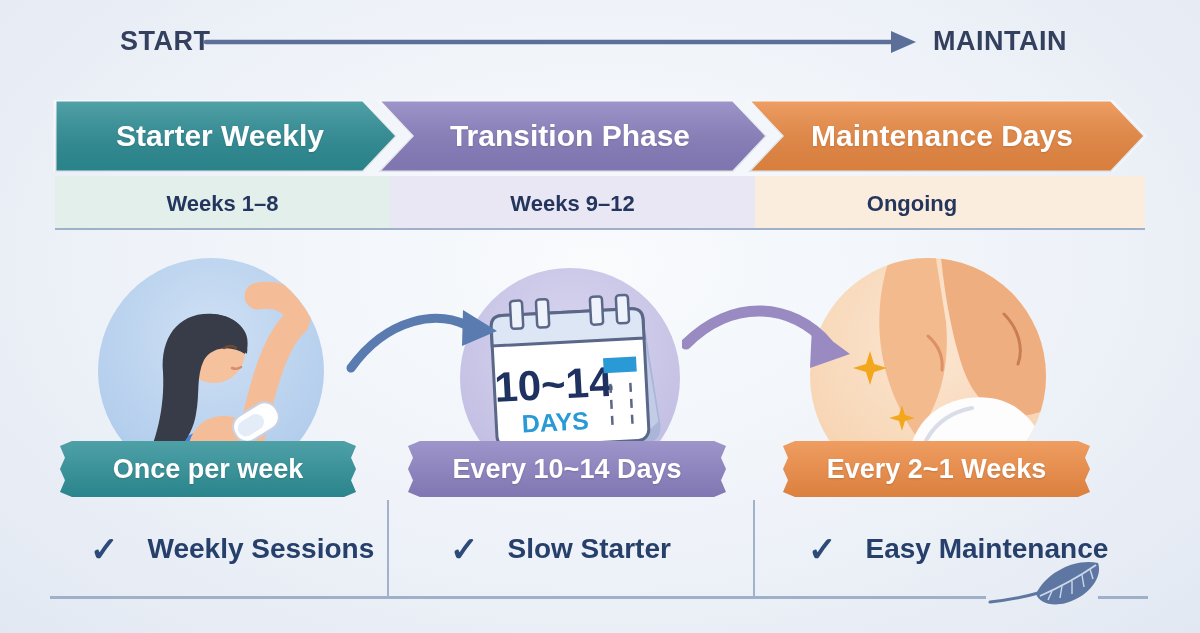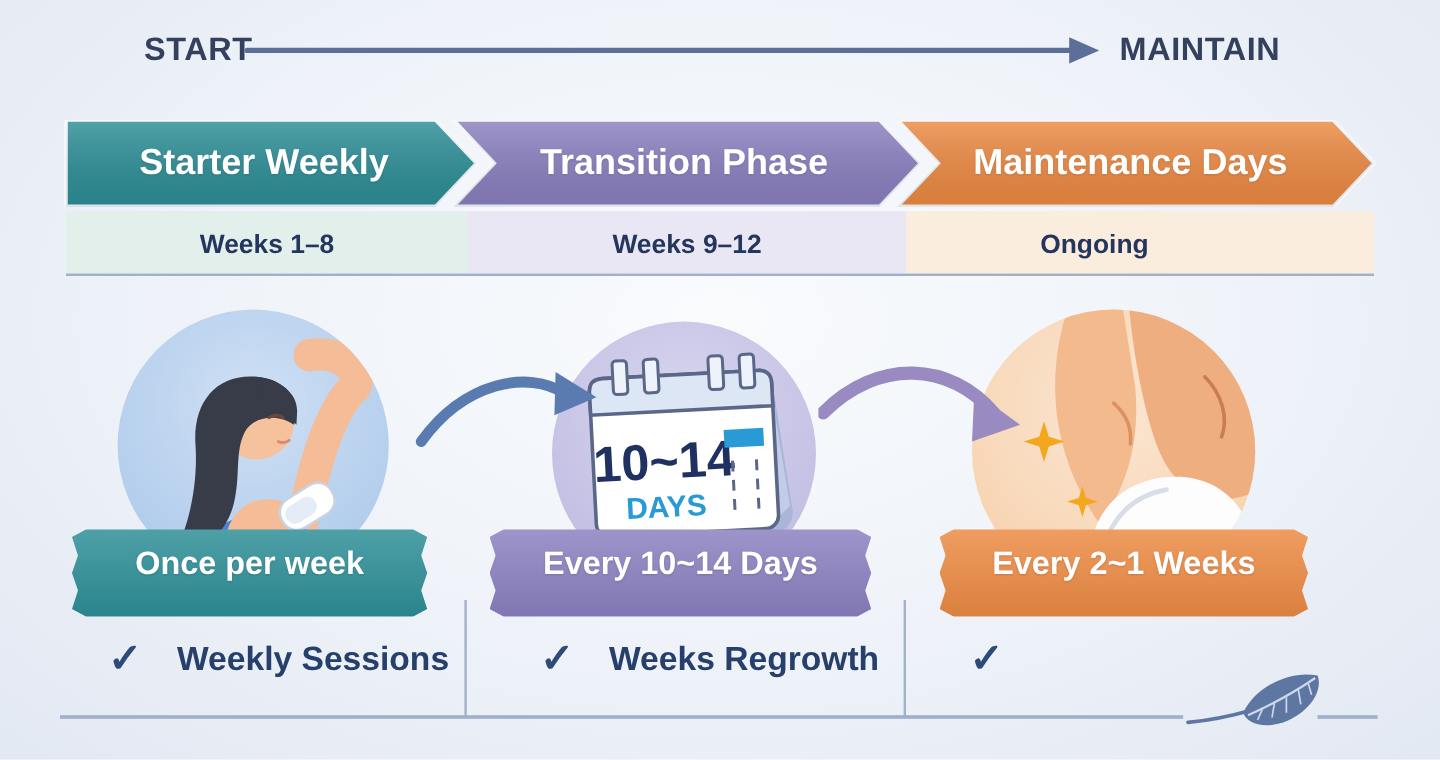--- a/index.html
+++ b/index.html
@@ -15,21 +15,21 @@
   
   .phase-label{font-size:30px;font-weight:800;color:#ffffff;text-align:center;line-height:72px;
     text-shadow:0 1px 2px rgba(0,0,0,.12);white-space:nowrap;}
   .chev-sheen{pointer-events:none;}
   
   .tint-band{top:176px;height:53px;}
   .duration-label{top:179px;height:50px;line-height:50px;font-size:22px;font-weight:800;
     color:#24365e;text-align:center;}
   .rule{background:#9fb0ca;}
   
-  .ribbon{height:73px;line-height:56px;text-align:center;color:#fff;font-size:27px;font-weight:800;
+  .ribbon{height:56px;line-height:56px;text-align:center;color:#fff;font-size:27px;font-weight:800;
     text-shadow:0 1px 2px rgba(0,0,0,.15);
     clip-path:polygon(12px 0,calc(100% - 12px) 0,100% 9%,calc(100% - 5px) 30%,100% 50%,calc(100% - 5px) 70%,100% 91%,calc(100% - 12px) 100%,12px 100%,0 91%,5px 70%,0 50%,5px 30%,0 9%);
     background-image:linear-gradient(180deg, rgba(255,255,255,.16), rgba(0,0,0,.07));
   }
   
   .benefit{display:flex;align-items:center;gap:13px;height:42px;}
   .benefit .check{font-size:34px;font-weight:700;color:#2d4a78;line-height:1;}
   .benefit .label{font-size:28px;font-weight:600;color:#26406b;white-space:nowrap;margin-left:16px;}
   .vdiv{width:2px;background:#a3b2cb;top:500px;height:98px;}
 </style>
@@ -180,24 +180,25 @@
 <div class="abs ribbon" style="left: 783px; top: 441px; width: 307px; background-color: rgb(236, 138, 67);">
   <span>Every 2~1 Weeks</span>
 </div>
 
 <div class="abs benefit" style="left:90px;top:528px;">
   <span class="check">✓</span>
   <span class="label">Weekly Sessions</span>
 </div>
 <div class="abs benefit" style="left:450px;top:528px;">
   <span class="check">✓</span>
-  <span class="label">Weeks Regrowth</span>
+  <span class="label">Slow Starter</span>
 </div>
 <div class="abs benefit" style="left:808px;top:528px;">
   <span class="check">✓</span>
+  <span class="label">Easy Maintenance</span>
 </div>
 
 <div class="abs vdiv" style="left:387px;"></div>
 <div class="abs vdiv" style="left:753px;"></div>
 <div class="abs rule" style="left:50px;top:596px;width:936px;height:2.5px;"></div>
 <div class="abs rule" style="left:1098px;top:596px;width:50px;height:2.5px;"></div>
 
 <svg class="abs" style="left:988px;top:556px;" width="120" height="52" viewBox="0 0 120 52">
   <path d="M2,46 C22,44 40,40 54,36" fill="none" stroke="#5e77a2" stroke-width="3" stroke-linecap="round"></path>
   <path d="M48,38 C58,16 88,2 110,7 C115,20 102,40 78,47 C62,51 51,46 48,38 Z" fill="#5e77a2"></path>

